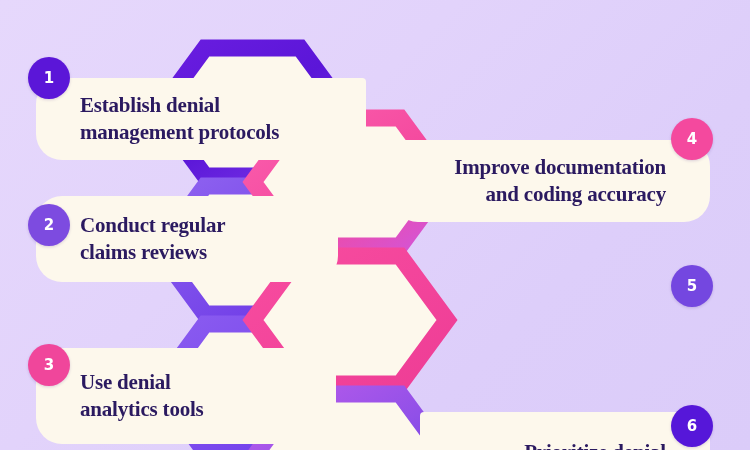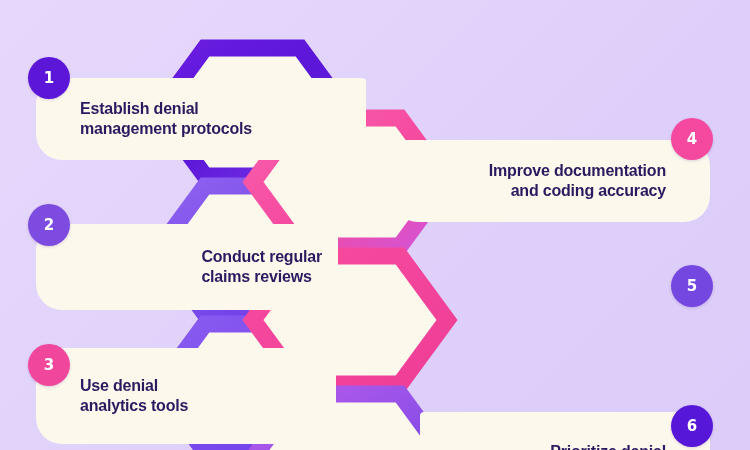--- a/index.html
+++ b/index.html
@@ -38,24 +38,24 @@
     padding:0 16px 0 44px;
   }
   .card-right {
     border-radius:4px 26px 26px 26px;
     justify-content:flex-end;
     padding:0 44px 0 16px;
     text-align:right;
   }
 
   .card-text {
-    font-family:Liberation Sans, sans-serif;
+    font-family:Liberation Serif, serif;
     font-weight:bold;
     color:#2b1a60;
-    font-size:16px;
+    font-size:21px;
     line-height:1.28;
     letter-spacing:-0.2px;
     white-space:pre-line;
   }
 
   
   .badge {
     position:absolute;
     width:42px; height:42px;
     border-radius:50%;
@@ -138,21 +138,21 @@
     <g>
       <polygon points="300,394 400,394 447,458 400,522 300,522 253,458" fill="#fdf8ec" stroke="url(#gBotRight)" stroke-width="17" stroke-linejoin="miter"></polygon>
     </g>
   </svg>
 
   <div class="card card-left lane" style="left:36px; top:78px; width:330px; height:82px; z-index:5;">
     <div class="card-text">Establish denial
 management protocols</div>
   </div>
 
-  <div class="card card-left lane" style="left:36px; top:224px; width:302px; height:86px; z-index:5;justify-content:flex-end;">
+  <div class="card card-left lane" style="left:36px; top:196px; width:302px; height:86px; z-index:5;">
     <div class="card-text">Conduct regular
 claims reviews</div>
   </div>
 
   <div class="card card-right lane" style="left:392px; top:140px; width:318px; height:82px; z-index:5;">
     <div class="card-text">Improve documentation
 and coding accuracy</div>
   </div>
 
   <div class="card card-left lane" style="left:36px; top:348px; width:300px; height:96px; z-index:5;">

